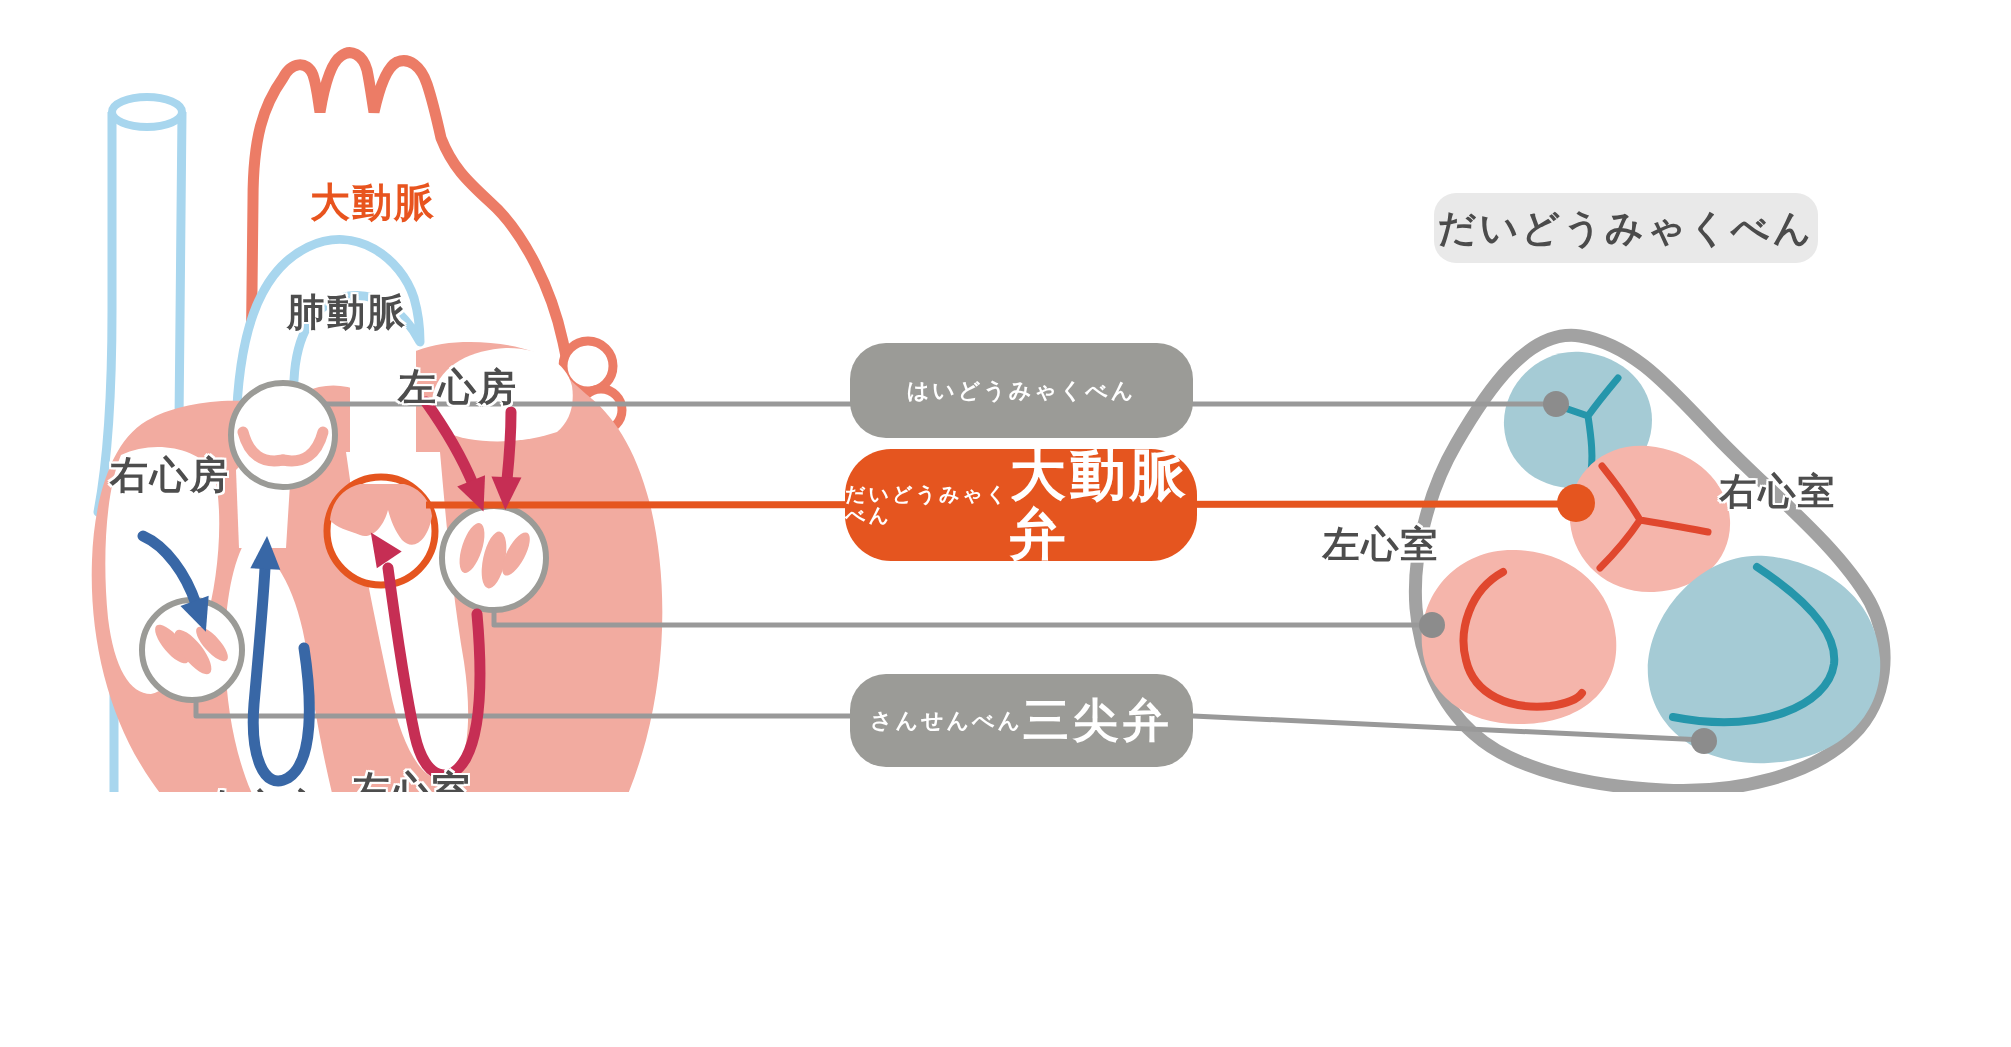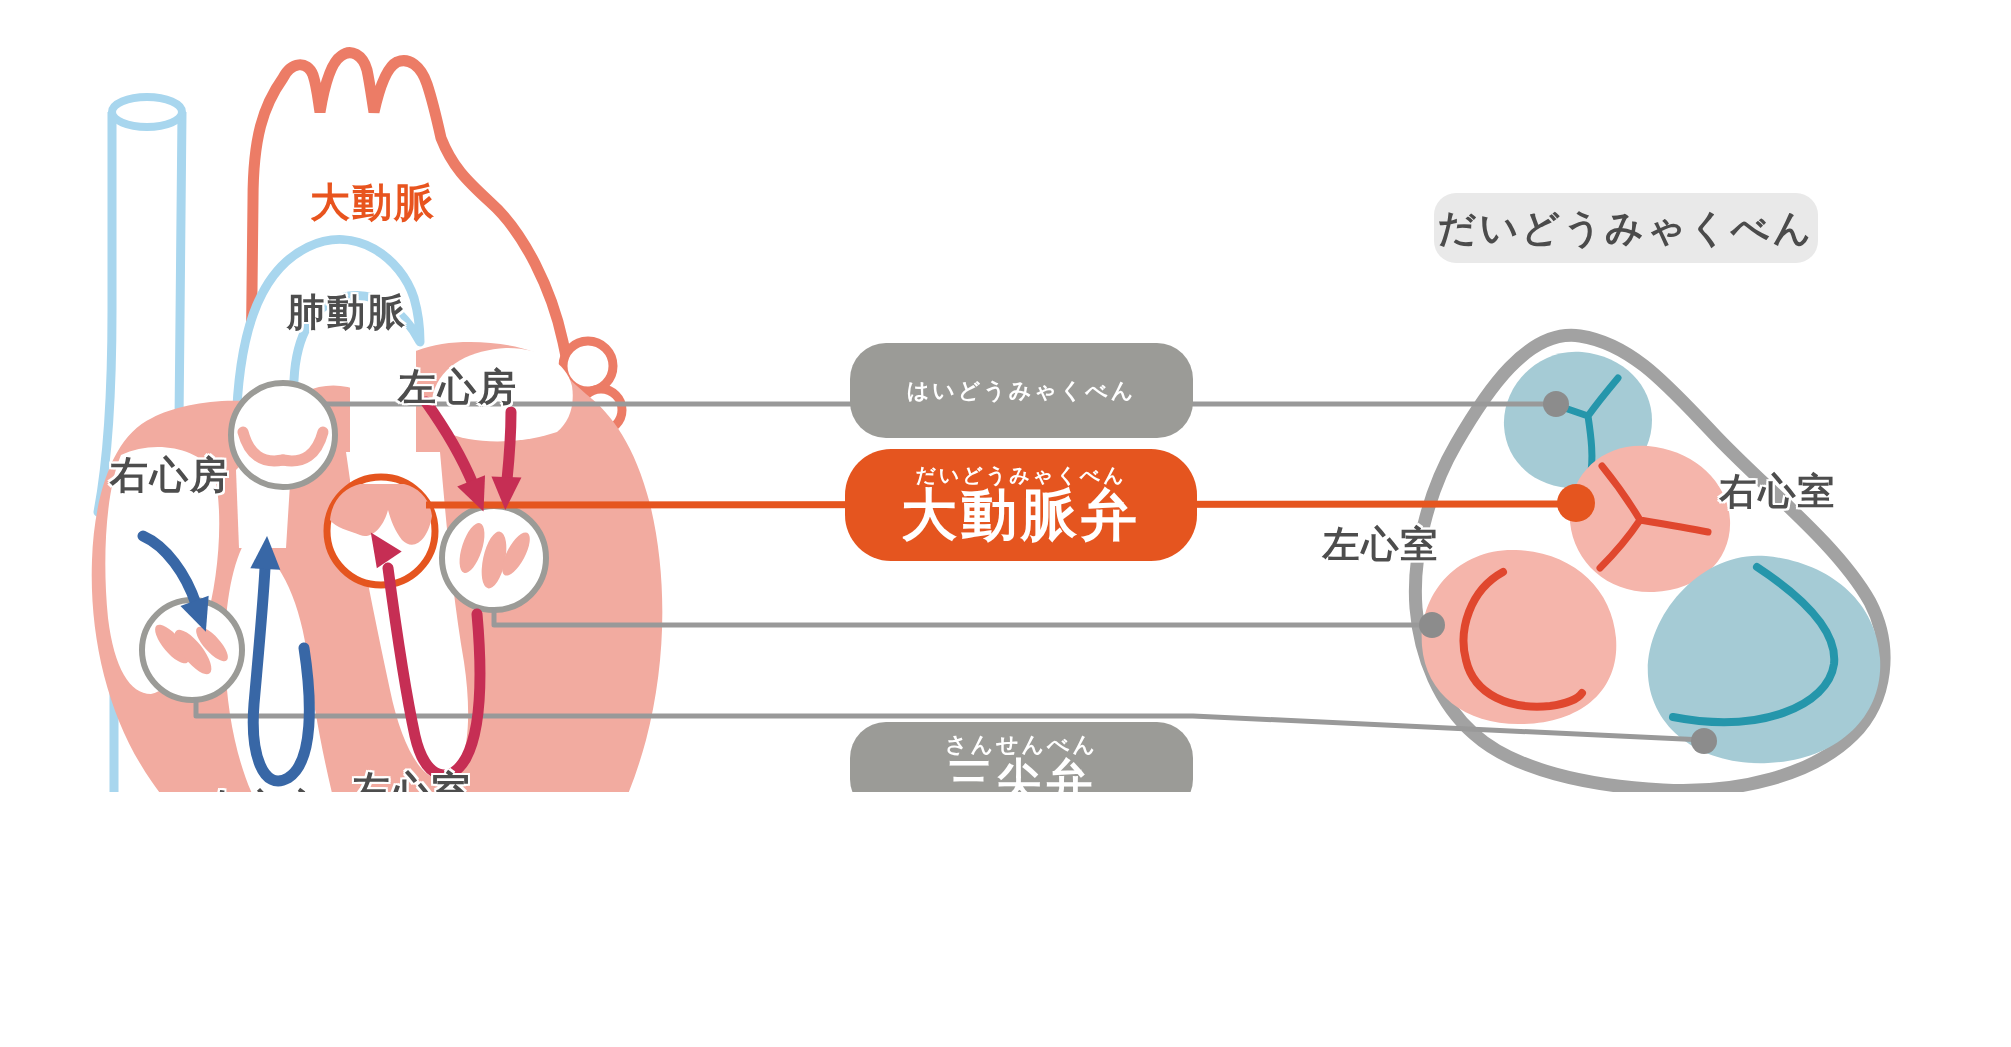--- a/index.html
+++ b/index.html
@@ -6,21 +6,21 @@
   .canvas{position:relative;width:2011px;height:792px;background:#fff;overflow:hidden;
           font-family:"Liberation Sans","DejaVu Sans",sans-serif;}
   .canvas svg{position:absolute;left:0;top:0;}
   
   .alabel{position:absolute;transform:translate(-50%,-50%);font-weight:bold;color:#4d4d4d;
           font-size:38px;letter-spacing:2px;white-space:nowrap;
           text-shadow:2px 0 0 #fff,-2px 0 0 #fff,0 2px 0 #fff,0 -2px 0 #fff,
                       2px 2px 0 #fff,-2px -2px 0 #fff,2px -2px 0 #fff,-2px 2px 0 #fff;}
   .alabel.orange{color:#e8541e;font-size:40px;}
   
-  .pill{position:absolute;display:flex;flex-direction:column;align-items:center;justify-content:center;
+  .pill{position:absolute;display:flex;flex-direction:row;align-items:center;justify-content:center;
         background:#9b9b97;color:#fff;border-radius:36px;line-height:1.05;}
   .pill .furi{font-size:22px;font-weight:bold;letter-spacing:3px;}
   .pill .main{font-size:46px;font-weight:bold;letter-spacing:4px;}
   .pill.highlight{background:#e5551f;border-radius:46px;}
   .pill.highlight .furi{font-size:20px;}
   .pill.highlight .main{font-size:56px;}
   
   .badge{position:absolute;left:1434px;top:193px;width:384px;height:70px;background:#e9e9e9;
          border-radius:22px;display:flex;align-items:center;justify-content:center;
          font-size:38px;font-weight:bold;color:#4b4b4b;letter-spacing:3px;}
@@ -169,21 +169,21 @@
   <div class="alabel" style="left:264px;top:808px;">右心室</div>
   <div class="alabel" style="left:412px;top:790px;">左心室</div>
 
   <div class="pill" style="left:850px;top:343px;width:343px;height:95px;">
     <span class="furi">はいどうみゃくべん</span>
   </div>
   <div class="pill highlight" style="left:845px;top:449px;width:352px;height:112px;">
     <span class="furi">だいどうみゃくべん</span>
     <span class="main">大動脈弁</span>
   </div>
-  <div class="pill" style="left:850px;top:674px;width:343px;height:93px;margin-top:48px;">
+  <div class="pill" style="left:850px;top:674px;width:343px;height:93px;">
     <span class="furi">さんせんべん</span>
     <span class="main">三尖弁</span>
   </div>
 
   <div class="badge">だいどうみゃくべん</div>
   <div class="cslabel" style="left:1381px;top:545px;">左心室</div>
   <div class="cslabel" style="left:1778px;top:492px;">右心室</div>
 
 </div>
 

